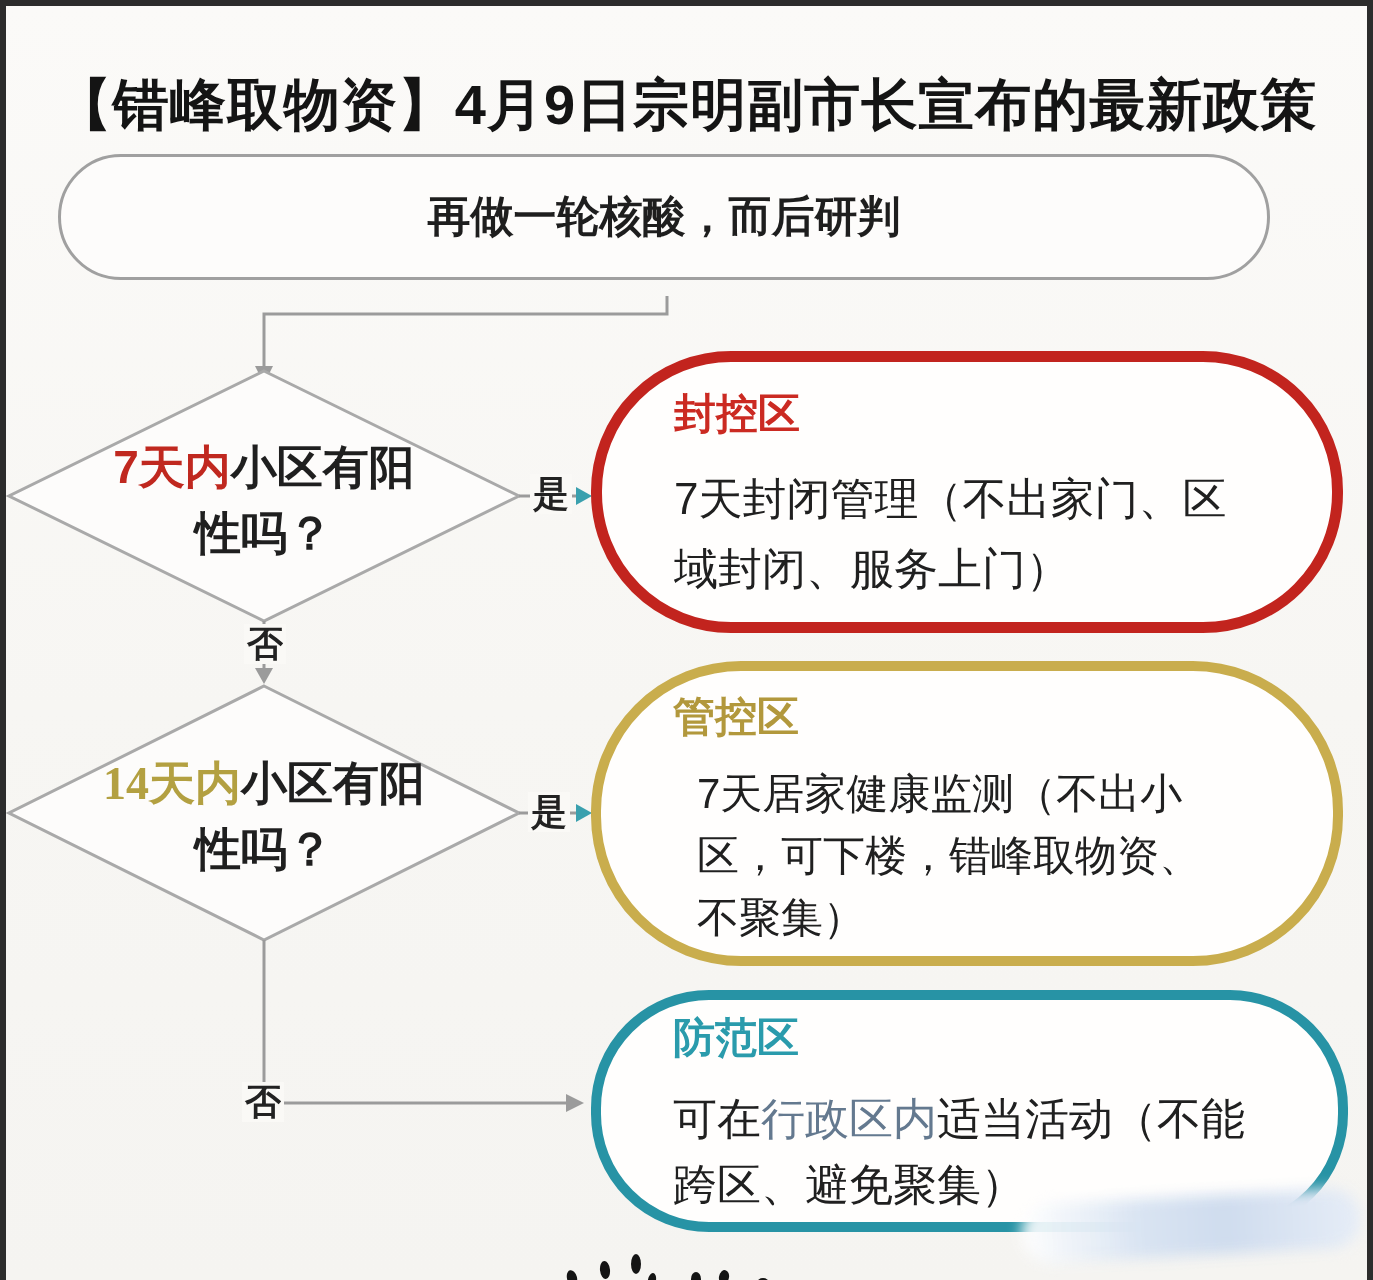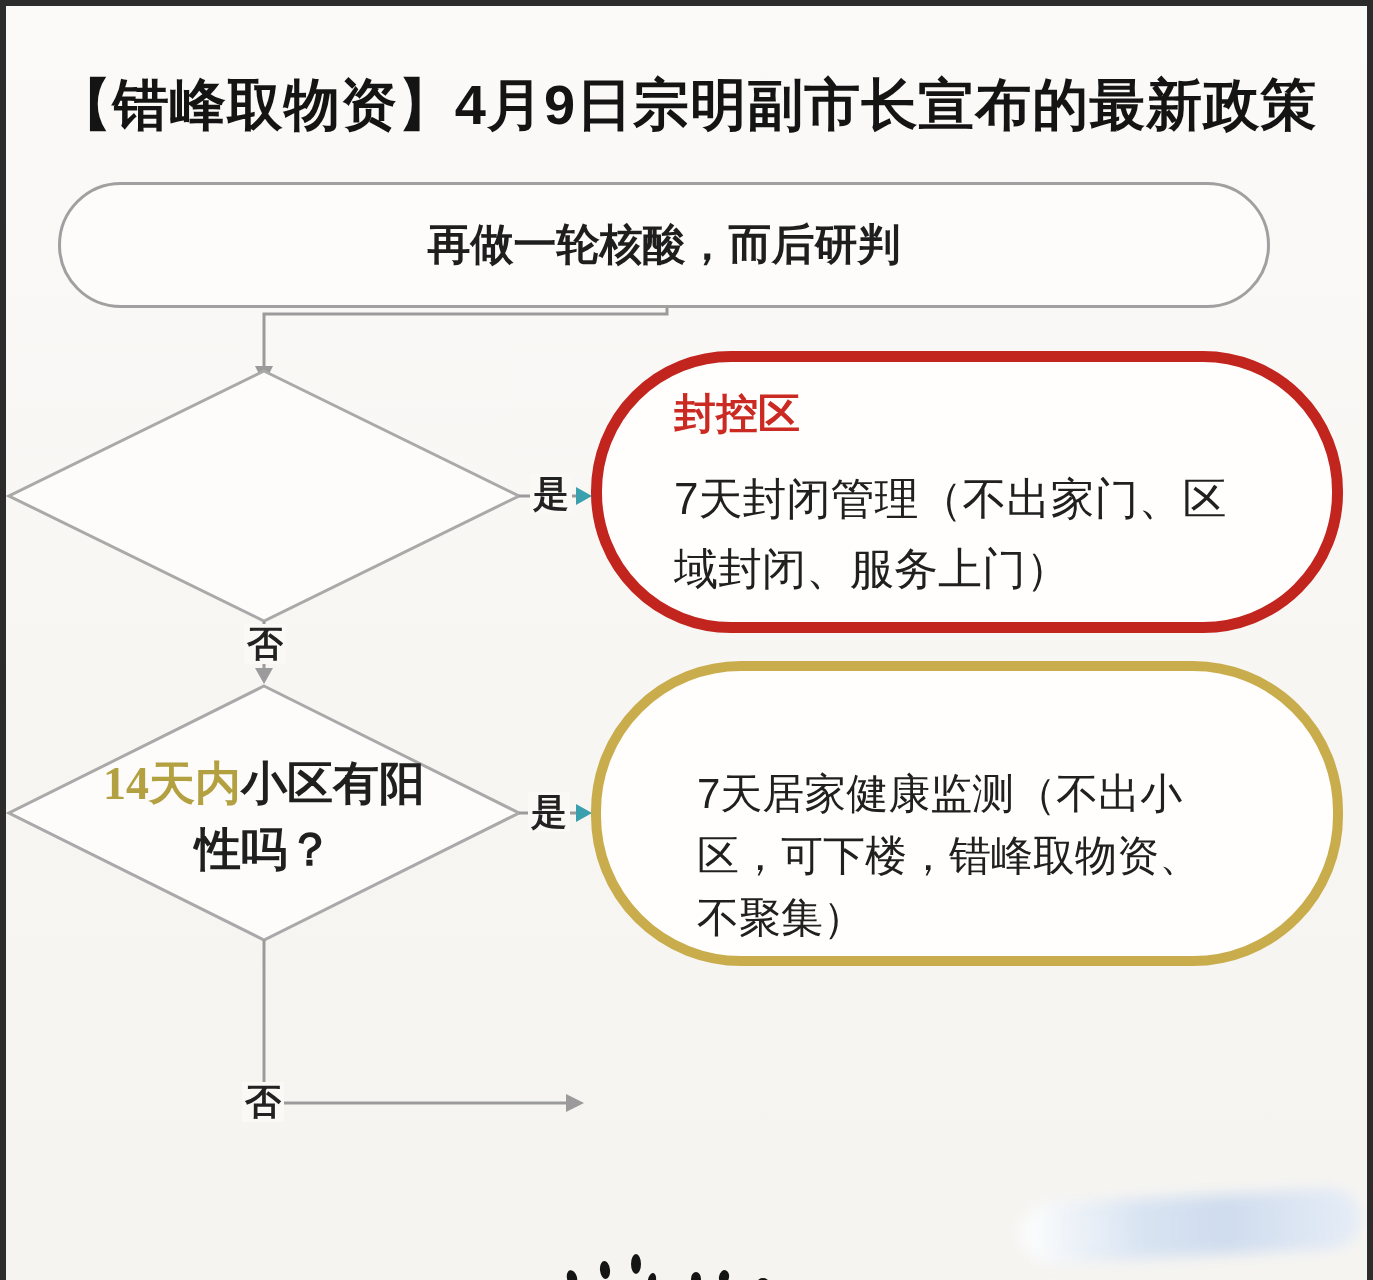--- a/index.html
+++ b/index.html
@@ -9,21 +9,21 @@
     border-top:6px solid #2c2c2c;border-left:6px solid #2c2c2c;border-right:6px solid #2c2c2c;
     box-sizing:border-box;
     font-family:"Liberation Sans","DejaVu Sans",sans-serif;color:#1c1c1c;
   }
   .abs{position:absolute;}
   #page-title{
     top:62px;left:0;width:100%;text-align:center;
     font-size:56px;font-weight:900;color:#141414;letter-spacing:1px;white-space:nowrap;
   }
   #start-node{
-    left:52px;top:176px;width:1212px;height:126px;box-sizing:border-box;
+    left:52px;top:148px;width:1212px;height:126px;box-sizing:border-box;
     border:3px solid #a0a0a0;border-radius:64px;background:#fdfcfb;
     display:flex;align-items:center;justify-content:center;
   }
   #start-node .lbl{font-size:43px;font-weight:700;color:#1e1e1e;}
   svg.layer{left:0;top:0;pointer-events:none;}
   .diamond-text{
     text-align:center;font-size:46px;font-weight:700;line-height:66px;color:#1f1f1f;
     word-break:break-all;
   }
   .hl-red{color:#c0281f;}
@@ -91,35 +91,45 @@
       <ellipse cx="757" cy="1277" rx="6" ry="5"></ellipse>
     </g>
   </svg>
 
   <div id="page-title" class="abs">【错峰取物资】4月9日宗明副市长宣布的最新政策</div>
 
   <div id="start-node" class="abs">
     <span class="lbl">再做一轮核酸，而后研判</span>
   </div>
 
+  <div class="abs diamond-text" style="left:93px;top:428px;width:330px;">
+    <span class="hl-red">7天内</span><span>小区有阳性吗？</span>
+  </div>
 
   <div class="abs diamond-text" style="left:88px;top:745px;width:340px;font-family:Liberation Serif, serif;">
     <span class="hl-gold">14天内</span><span>小区有阳性吗？</span>
   </div>
 
   <div class="abs edge-label" style="left:524px;top:468px;">是</div>
   <div class="abs edge-label" style="left:238px;top:618px;">否</div>
   <div class="abs edge-label" style="left:522px;top:786px;">是</div>
   <div class="abs edge-label" style="left:236px;top:1076px;">否</div>
 
   <div class="outcome outcome--red">
     <div class="outcome-title">封控区</div>
     <div class="outcome-body">7天封闭管理（不出家门、区域封闭、服务上门）</div>
   </div>
 
   <div class="outcome outcome--gold">
+    <div class="outcome-title">管控区</div>
     <div class="outcome-body">7天居家健康监测（不出小区，可下楼，错峰取物资、不聚集）</div>
   </div>
 
+  <div class="outcome outcome--teal">
+    <div class="outcome-title">防范区</div>
+    <div class="outcome-body">
+      <span>可在</span><span class="hl-slate">行政区内</span><span>适当活动（不能跨区、避免聚集）</span>
+    </div>
+  </div>
 
   <div id="watermark-smudge" class="abs"></div>
 
 </div>
 
 </body></html>

